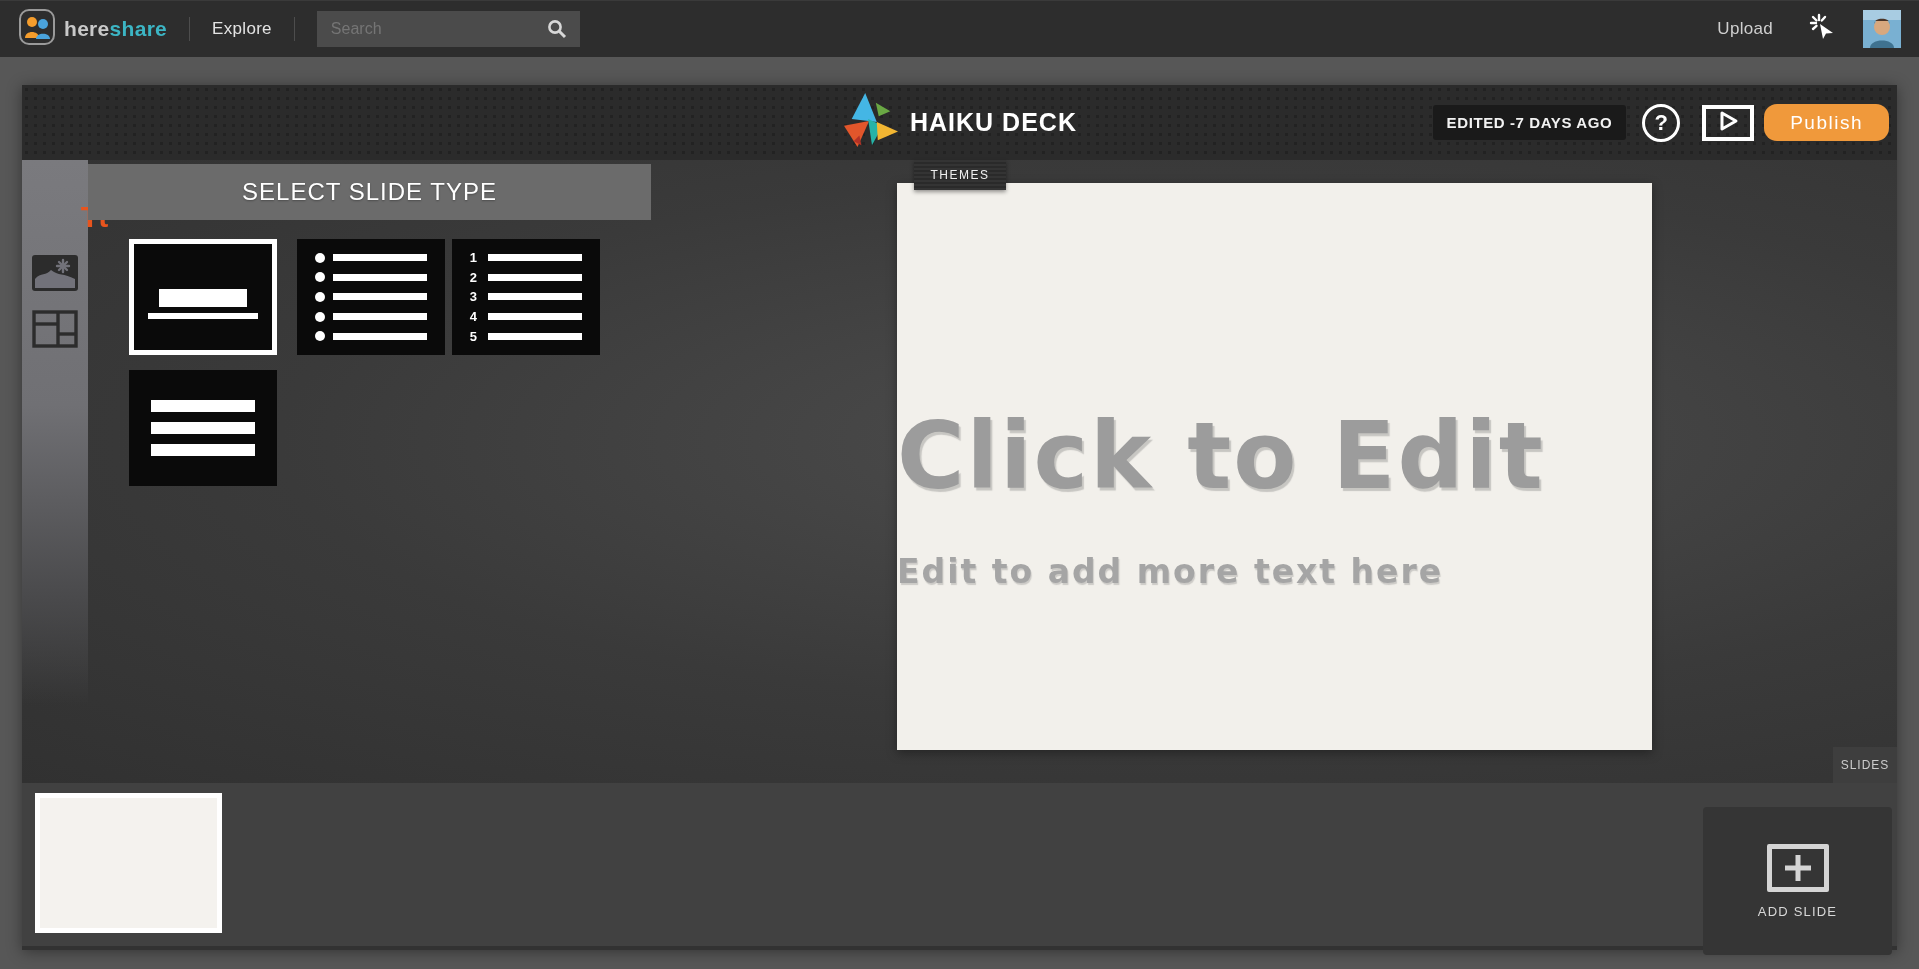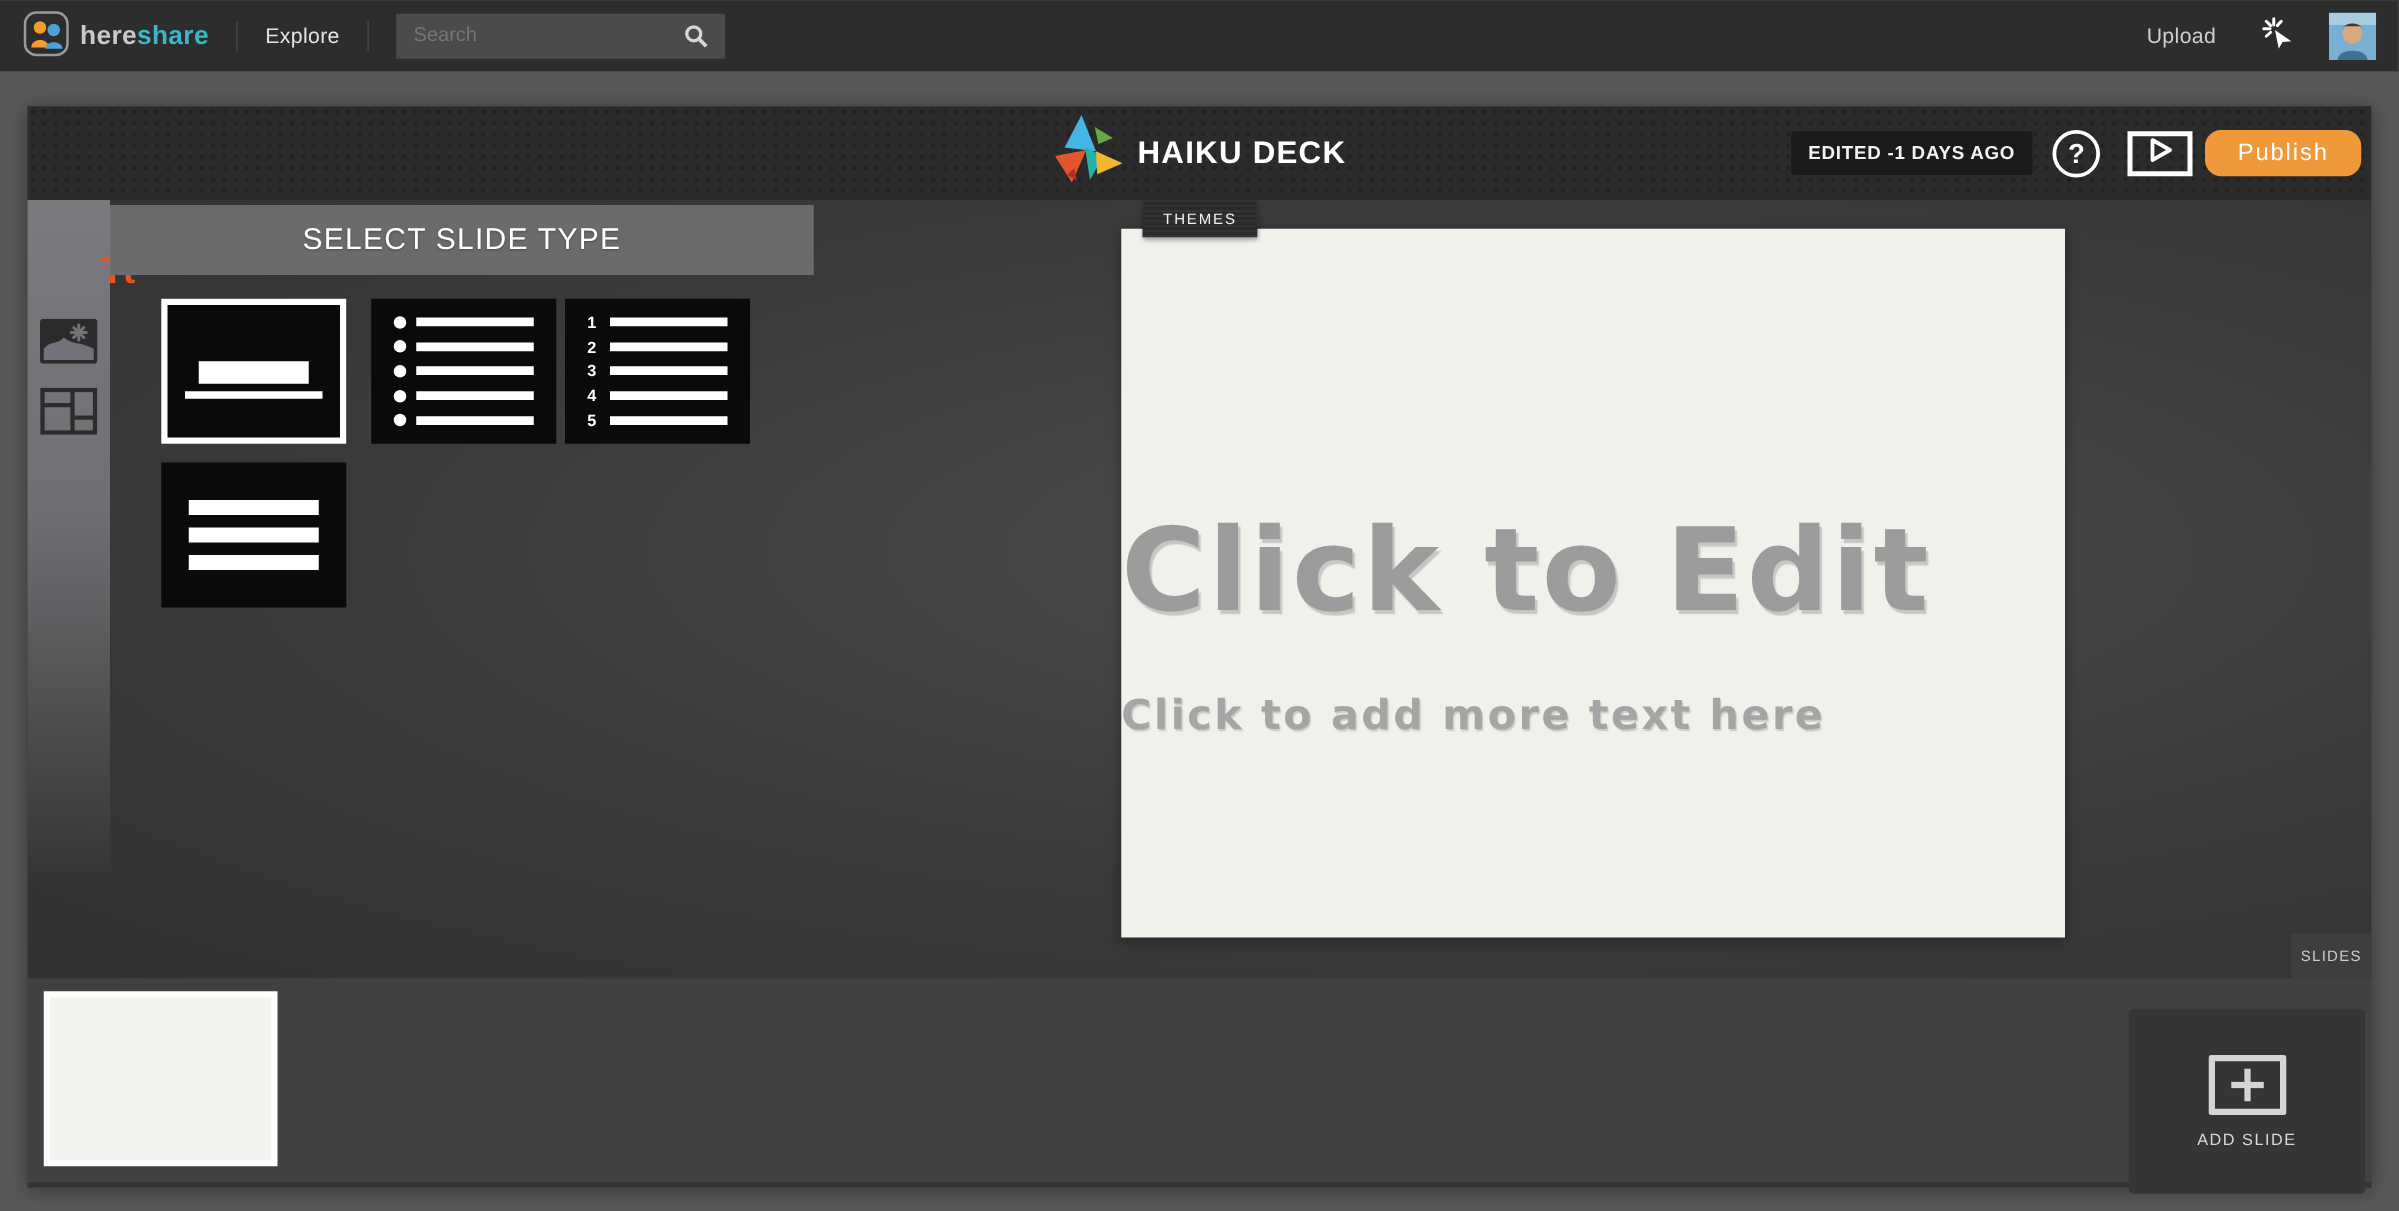--- a/index.html
+++ b/index.html
@@ -179,21 +179,21 @@
             <polygon points="2,34 28,29 16,56" fill="#e2562b"></polygon>
             <polygon points="27,27 42,34 31,54" fill="#26b3a7"></polygon>
             <polygon points="36,30 58,40 37,49" fill="#f2b632"></polygon>
             <polygon points="35,10 50,19 38,24" fill="#6aa844"></polygon>
             <polygon points="12,50 18,44 20,54" fill="#b33226"></polygon>
           </svg>
         </span>
         <span class="hd-logo-text">HAIKU DECK</span>
       </div>
       <div class="ed-right">
-        <div class="edited-badge">EDITED -1 DAYS AGO</div>
+        <div class="edited-badge">EDITED -7 DAYS AGO</div>
         <div class="help-btn">
             <span>?</span>
           </div>
         <div class="play-btn">
           <span>
             <svg width="26" height="24" viewBox="0 0 26 24">
               <polygon points="7,4 21,12 7,20" fill="none" stroke="#fff" stroke-width="3" stroke-linejoin="round"></polygon>
             </svg>
           </span>
         </div>
@@ -297,21 +297,21 @@
       <div class="thumb" style="left:107px; top:210px;">
         <div class="t-para">
           <div class="pbar"></div>
           <div class="pbar"></div>
           <div class="pbar"></div>
         </div>
       </div>
 
       <div class="canvas">
         <div class="canvas-title">Click to Edit</div>
-        <div class="canvas-sub">Click to add more text here</div>
+        <div class="canvas-sub">Edit to add more text here</div>
       </div>
 
       <div class="slides-tab">SLIDES</div>
     </div>
 
     <div class="filmstrip">
       <div class="fs-thumb">
         <div class="fs-thumb-inner"></div>
       </div>
       <div class="add-slide">

